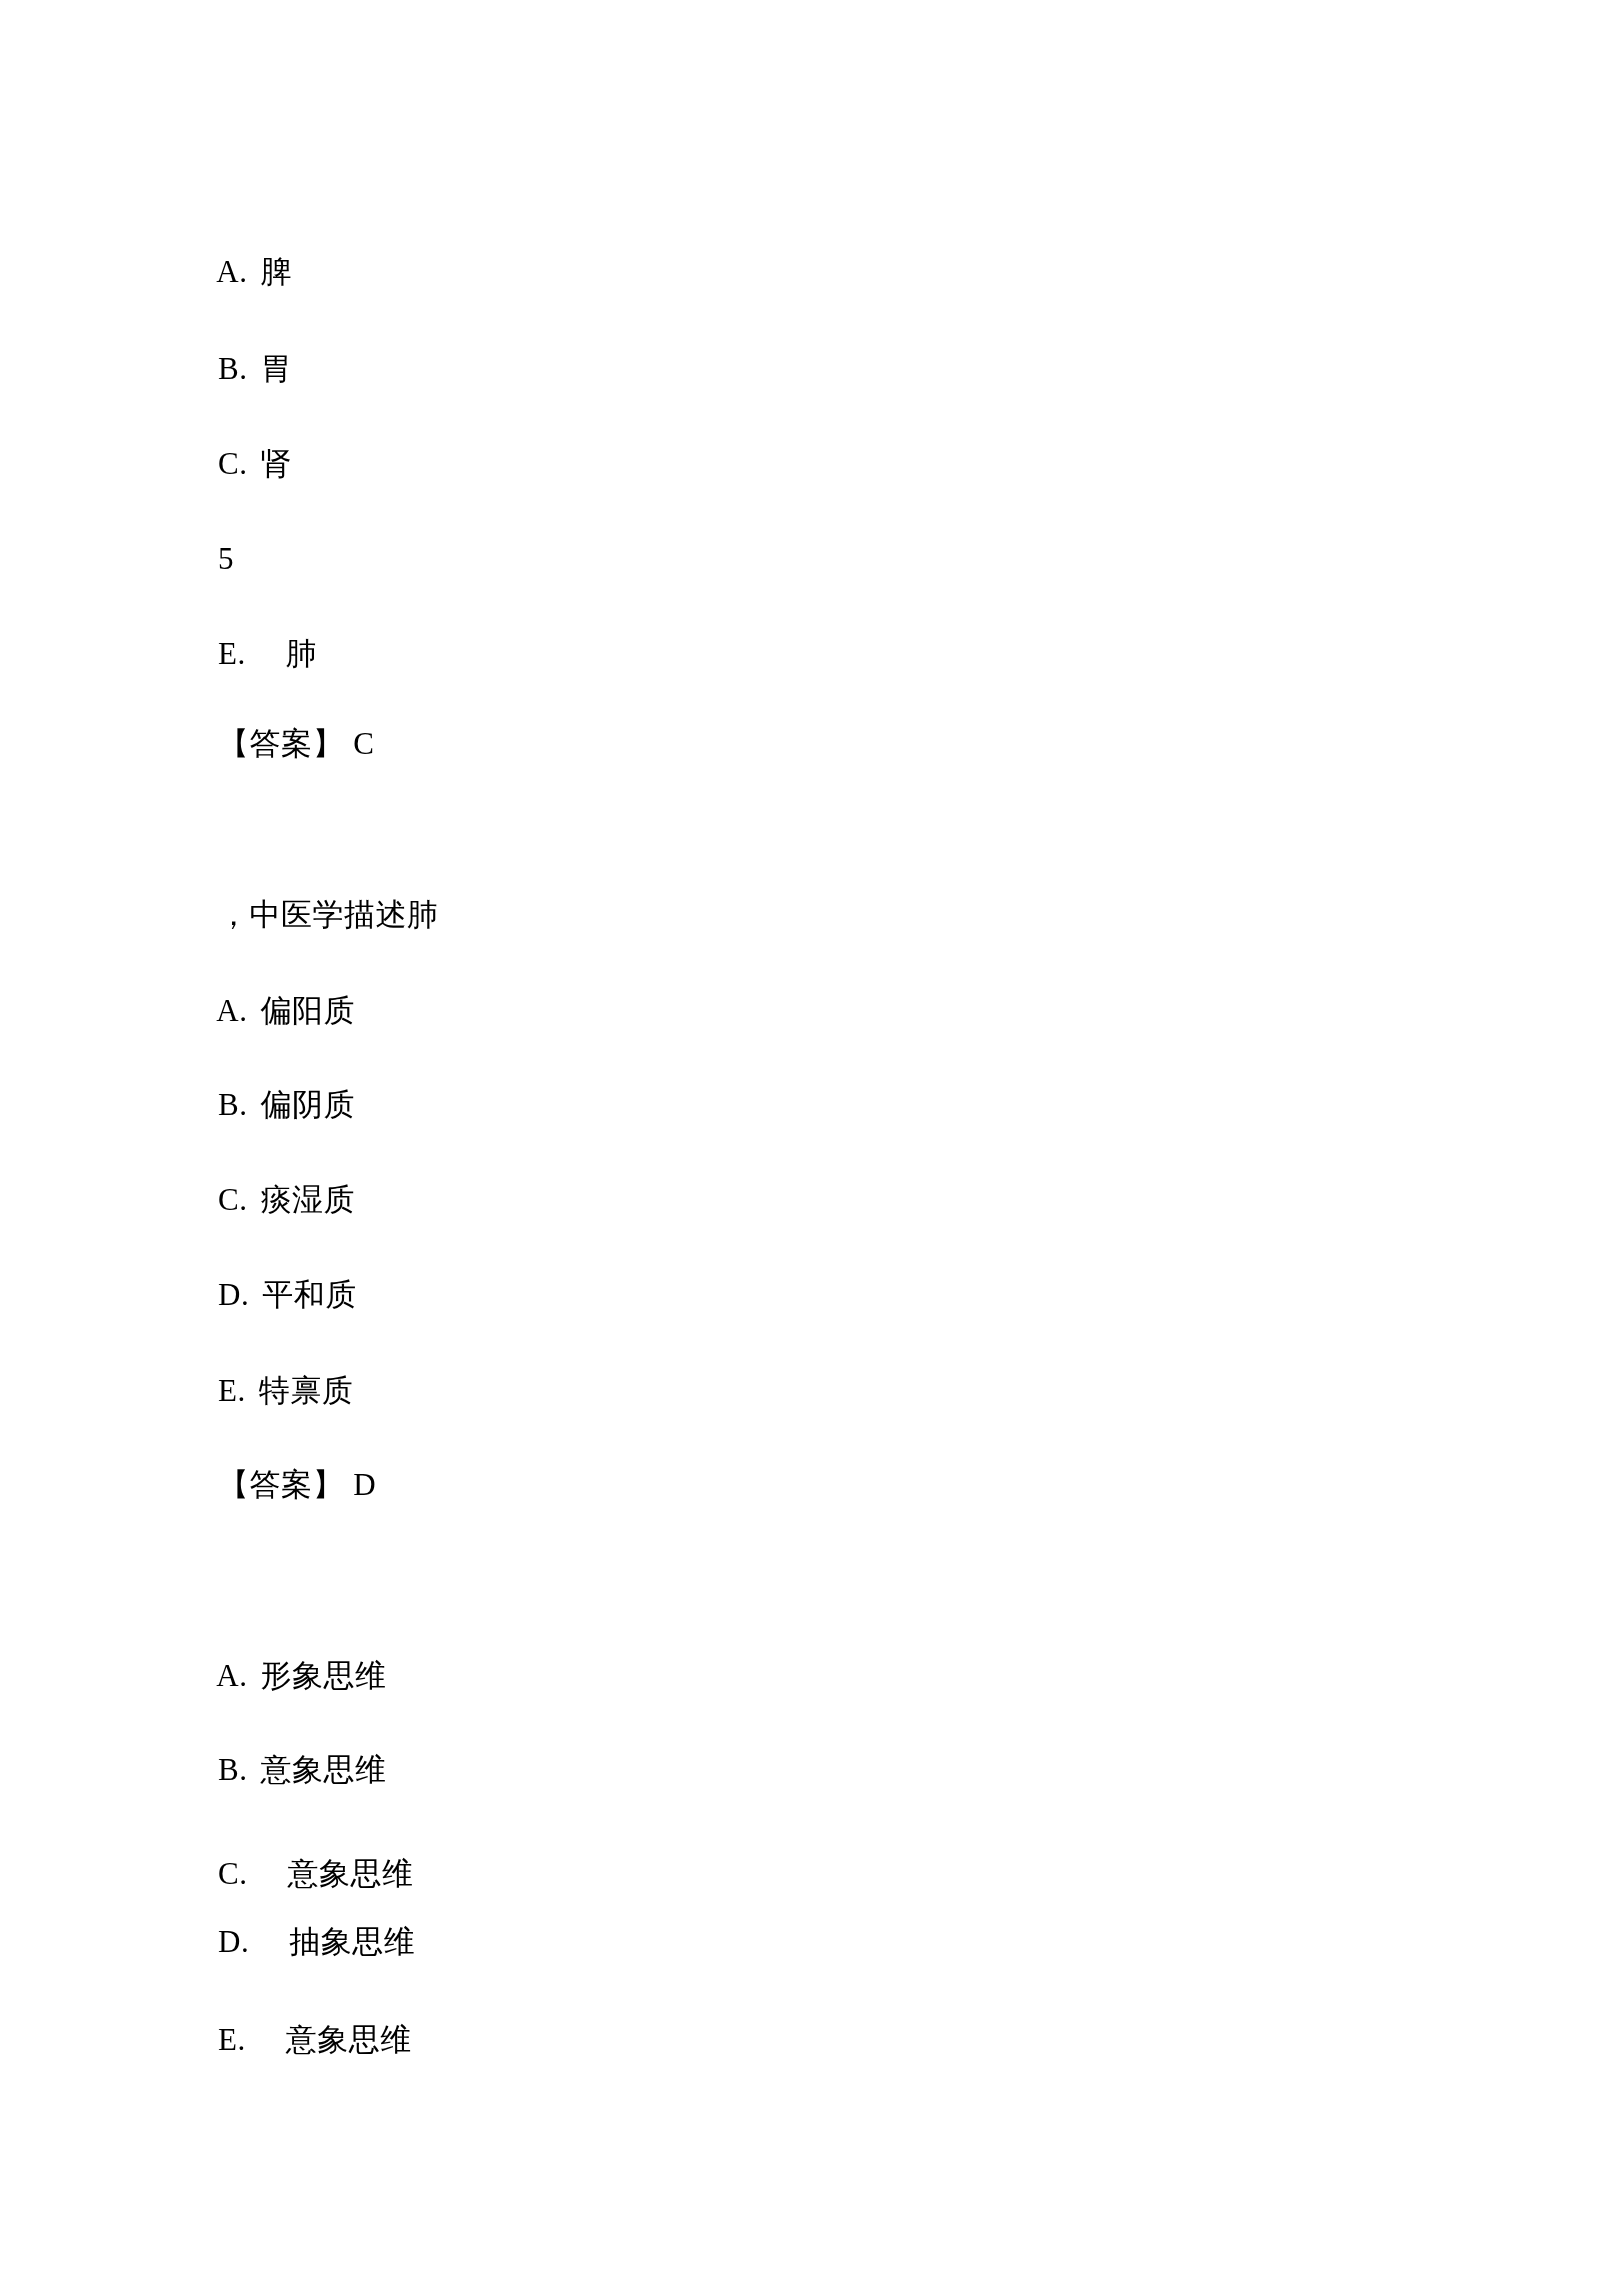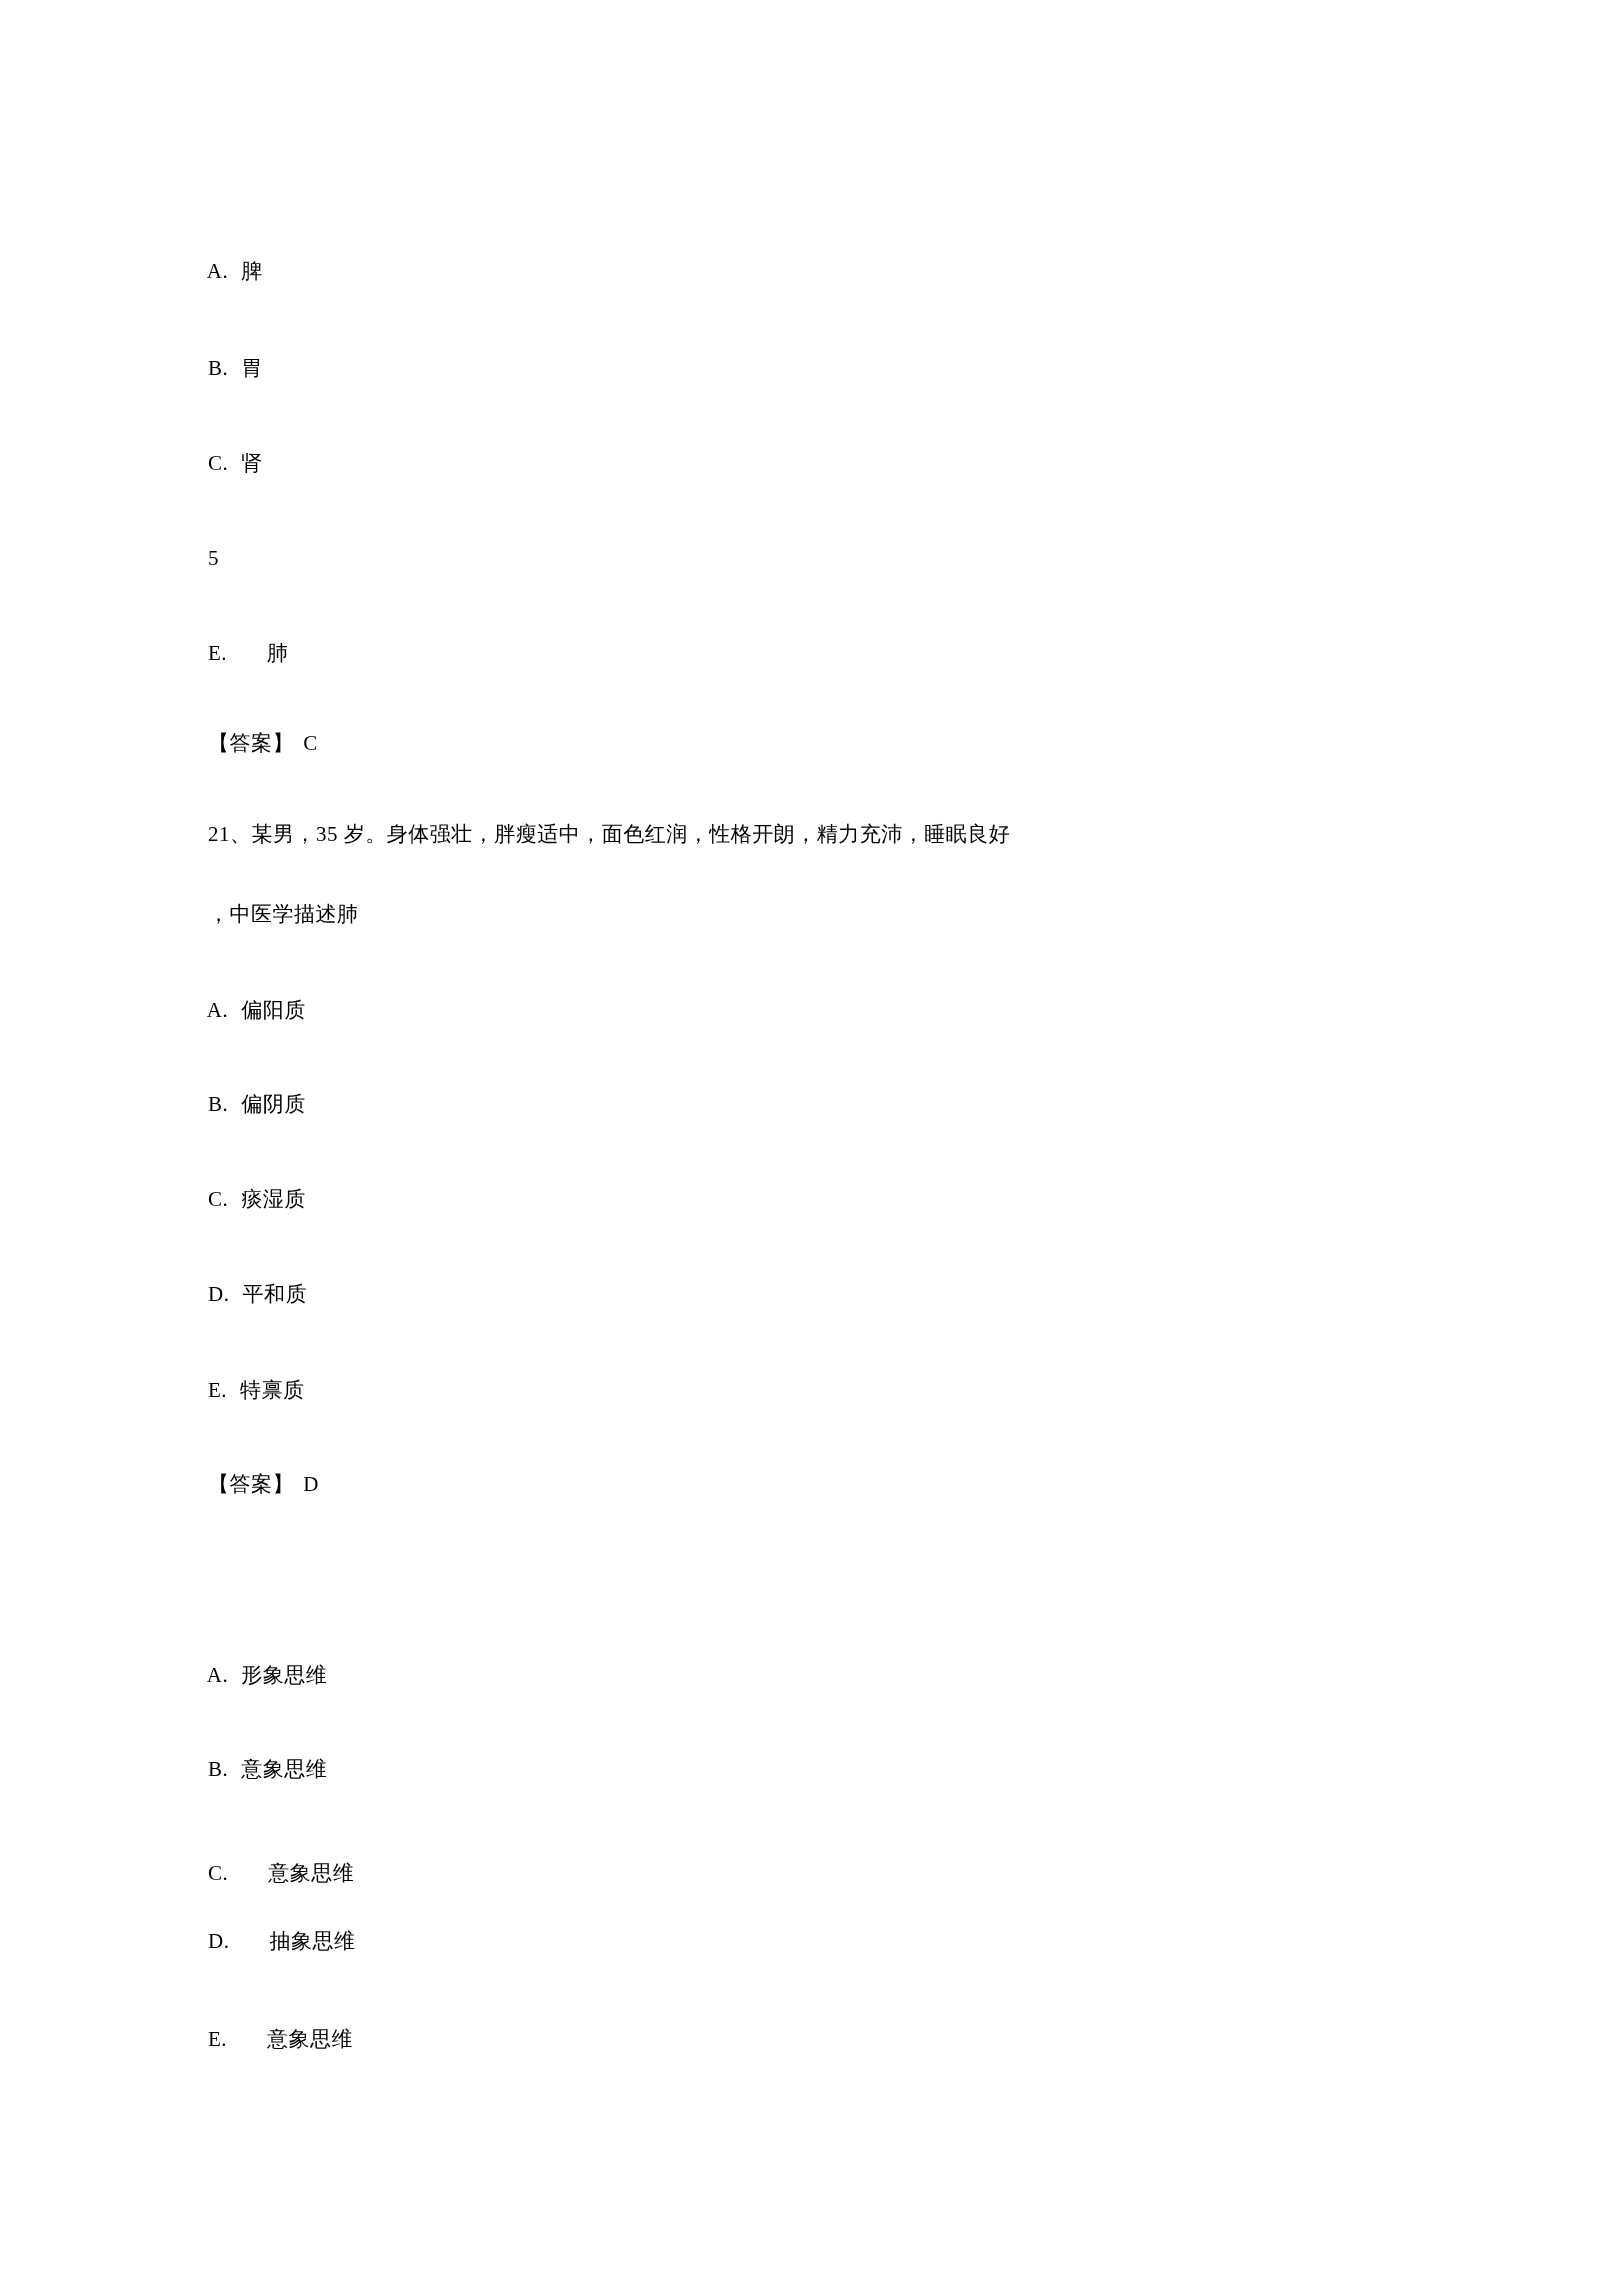--- a/index.html
+++ b/index.html
@@ -14,21 +14,21 @@
     background: #ffffff;
     color: #000000;
     font-family: "Liberation Serif", "DejaVu Serif", serif;
     overflow: hidden;
   }
   .line {
     position: absolute;
     left: 185px;
     height: 39px;
     line-height: 39px;
-    font-size: 21px;
+    font-size: 31px;
     white-space: pre;
     letter-spacing: 0.5px;
   }
   
   .option .opt-text { margin-left: 13px; }
   
   .option.wide .opt-text { margin-left: 40px; }
   
   .answer .ans-val { margin-left: 9.2px; }
 </style>
@@ -49,23 +49,20 @@
   <div class="line option" style="top:500px">
     <span class="opt-label">5</span><span class="opt-text"></span>
   </div>
   <div class="line option wide" style="top:595px">
     <span class="opt-label">E.</span><span class="opt-text">肺</span>
   </div>
   <div class="line answer" style="top:685px">
     <span class="ans-label">【答案】</span><span class="ans-val">C</span>
   </div>
 
-  <div class="line stem" style="top:776px">
-    <span>21、某男，35 岁。身体强壮，胖瘦适中，面色红润，性格开朗，精力充沛，睡眠良好</span>
-  </div>
   <div class="line stem" style="top:856px">
     <span>，中医学描述肺</span>
   </div>
   <div class="line option" style="top:952px">
     <span class="opt-label">A.</span><span class="opt-text">偏阳质</span>
   </div>
   <div class="line option" style="top:1046px">
     <span class="opt-label">B.</span><span class="opt-text">偏阴质</span>
   </div>
   <div class="line option" style="top:1141px">

